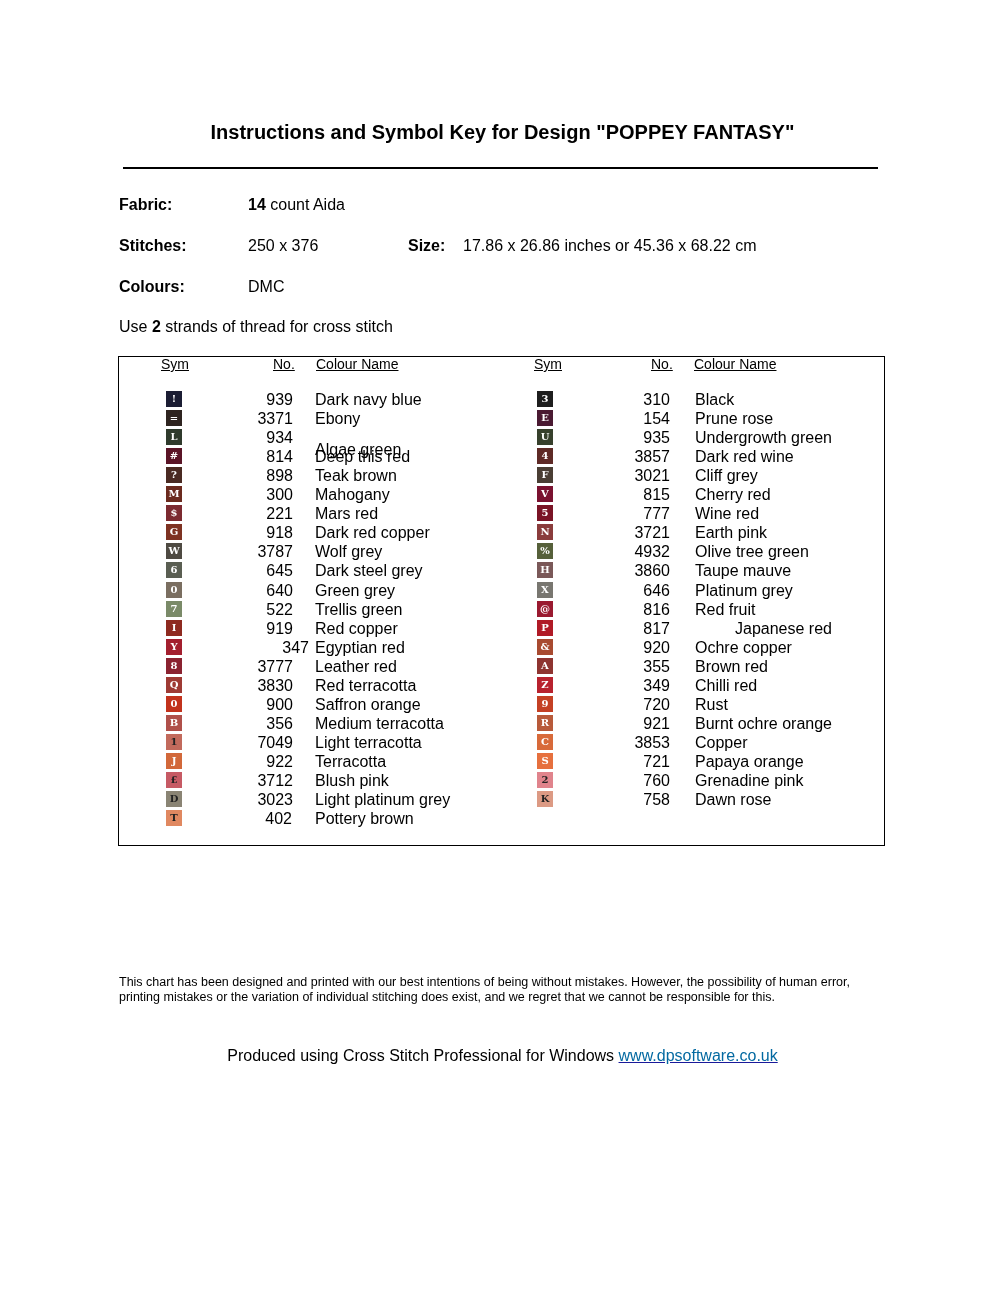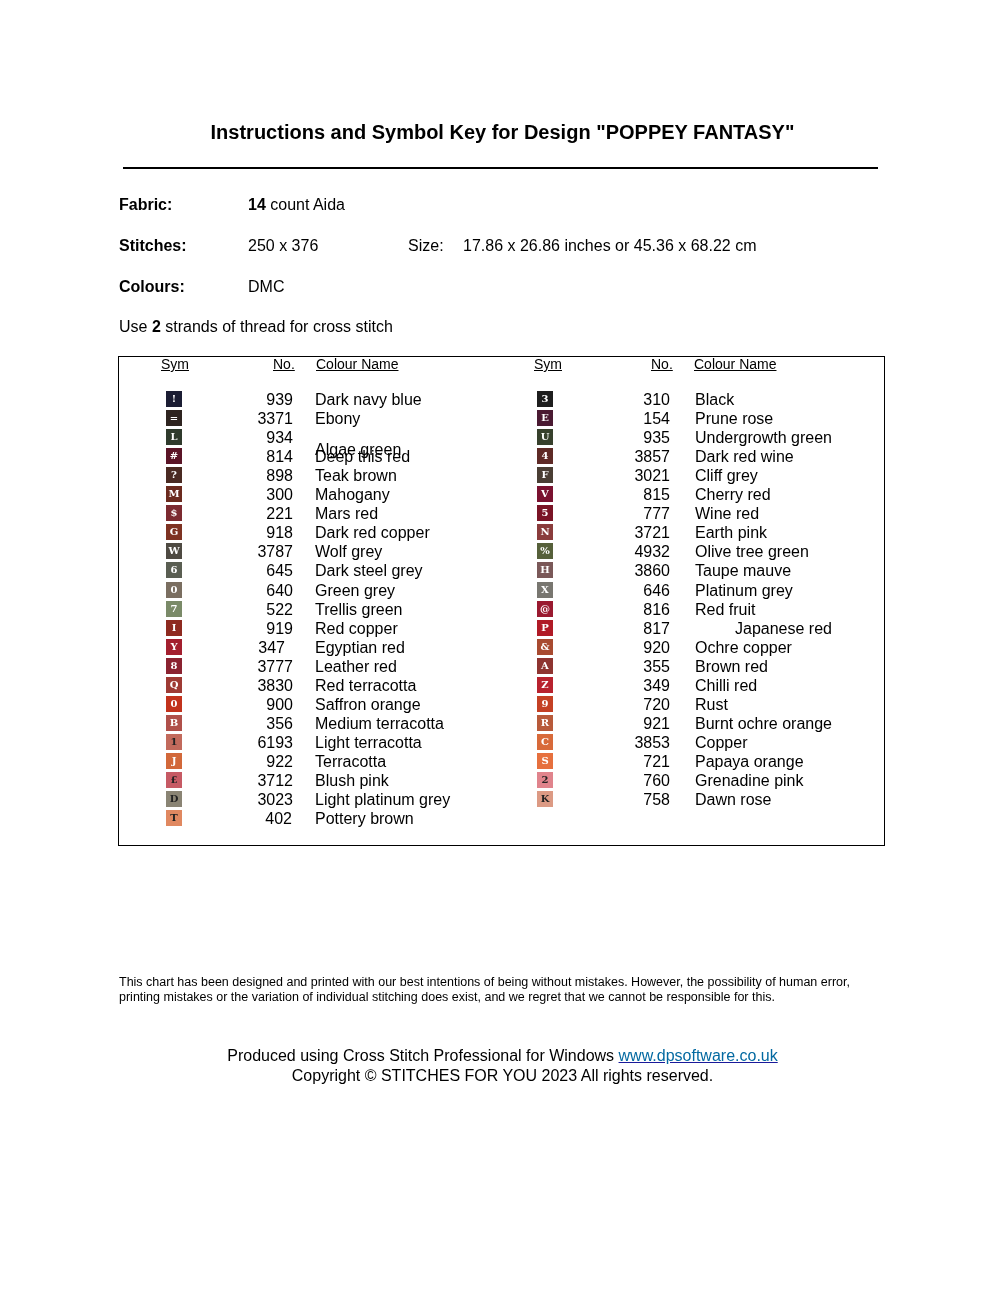--- a/index.html
+++ b/index.html
@@ -14,21 +14,21 @@
     .title-rule {
       position: absolute; left: 123px; width: 755px; top: 167px;
       height: 2px; background: #000;
     }
     .info-label {
       position: absolute; left: 119px; font-size: 16px; font-weight: bold;
     }
     .info-value {
       position: absolute; left: 248px; font-size: 16px;
     }
-    .size-label { position: absolute; left: 408px; font-size: 16px; font-weight: normal; }
+    .size-label { position: absolute; left: 408px; font-size: 16px; font-weight: bold; }
     .size-value { position: absolute; left: 463px; font-size: 16px; }
     .strands { position: absolute; left: 119px; top: 318px; font-size: 16px; }
     .key-box {
       position: absolute; left: 118px; top: 356px; width: 767px; height: 490px;
       border: 1.5px solid #000; box-sizing: border-box;
     }
     .hdr {
       position: absolute; top: 356px; font-size: 14px; text-decoration: underline;
     }
     .row {
@@ -141,21 +141,21 @@
       <div class="num" style="left: 233px;">522</div>
       <div class="cname" style="left: 315px;">Trellis green</div>
     </div>
     <div class="row" style="top: 618.6px; left: 0px; width: 1005px;">
       <div class="sw" style="left: 166px; background: rgb(142, 42, 32);">I</div>
       <div class="num" style="left: 233px;">919</div>
       <div class="cname" style="left: 315px;">Red copper</div>
     </div>
     <div class="row" style="top: 637.65px; left: 0px; width: 1005px;">
       <div class="sw" style="left: 166px; background: rgb(163, 31, 46);">Y</div>
-      <div class="num" style="left: 225px;">347</div>
+      <div class="num" style="left: 249px;">347</div>
       <div class="cname" style="left: 315px;">Egyptian red</div>
     </div>
     <div class="row" style="top: 656.7px; left: 0px; width: 1005px;">
       <div class="sw" style="left: 166px; background: rgb(138, 34, 48);">8</div>
       <div class="num" style="left: 233px;">3777</div>
       <div class="cname" style="left: 315px;">Leather red</div>
     </div>
     <div class="row" style="top: 675.75px; left: 0px; width: 1005px;">
       <div class="sw" style="left: 166px; background: rgb(158, 58, 52);">Q</div>
       <div class="num" style="left: 233px;">3830</div>
@@ -166,21 +166,21 @@
       <div class="num" style="left: 233px;">900</div>
       <div class="cname" style="left: 315px;">Saffron orange</div>
     </div>
     <div class="row" style="top: 713.85px; left: 0px; width: 1005px;">
       <div class="sw" style="left: 166px; background: rgb(176, 80, 74);">B</div>
       <div class="num" style="left: 233px;">356</div>
       <div class="cname" style="left: 315px;">Medium terracotta</div>
     </div>
     <div class="row" style="top: 732.9px; left: 0px; width: 1005px;">
       <div class="sw dark-text" style="left: 166px; background: rgb(194, 106, 92);">1</div>
-      <div class="num" style="left: 233px;">6193</div>
+      <div class="num" style="left: 233px;">7049</div>
       <div class="cname" style="left: 315px;">Light terracotta</div>
     </div>
     <div class="row" style="top: 751.95px; left: 0px; width: 1005px;">
       <div class="sw" style="left: 166px; background: rgb(210, 104, 58);">J</div>
       <div class="num" style="left: 233px;">922</div>
       <div class="cname" style="left: 315px;">Terracotta</div>
     </div>
     <div class="row" style="top: 771px; left: 0px; width: 1005px;">
       <div class="sw dark-text" style="left: 166px; background: rgb(198, 90, 100);">£</div>
       <div class="num" style="left: 233px;">3712</div>
@@ -305,14 +305,13 @@
       <div class="sw dark-text" style="left: 537px; background: rgb(220, 154, 132);">K</div>
       <div class="num" style="left: 610px;">758</div>
       <div class="cname" style="left: 695px;">Dawn rose</div>
     </div>
   </div>
 
 <div class="disclaimer">This chart has been designed and printed with our best intentions of being without mistakes. However, the possibility of human error, printing mistakes or the variation of individual stitching does exist, and we regret that we cannot be responsible for this.</div>
 
 <div class="footer">
   <div><span>Produced using Cross Stitch Professional for Windows </span><a>www.dpsoftware.co.uk</a></div>
-  <div>Copyright © STITCHES FOR YOU 2023 All rights reserved.</div>
 </div>
 
 </body></html>

